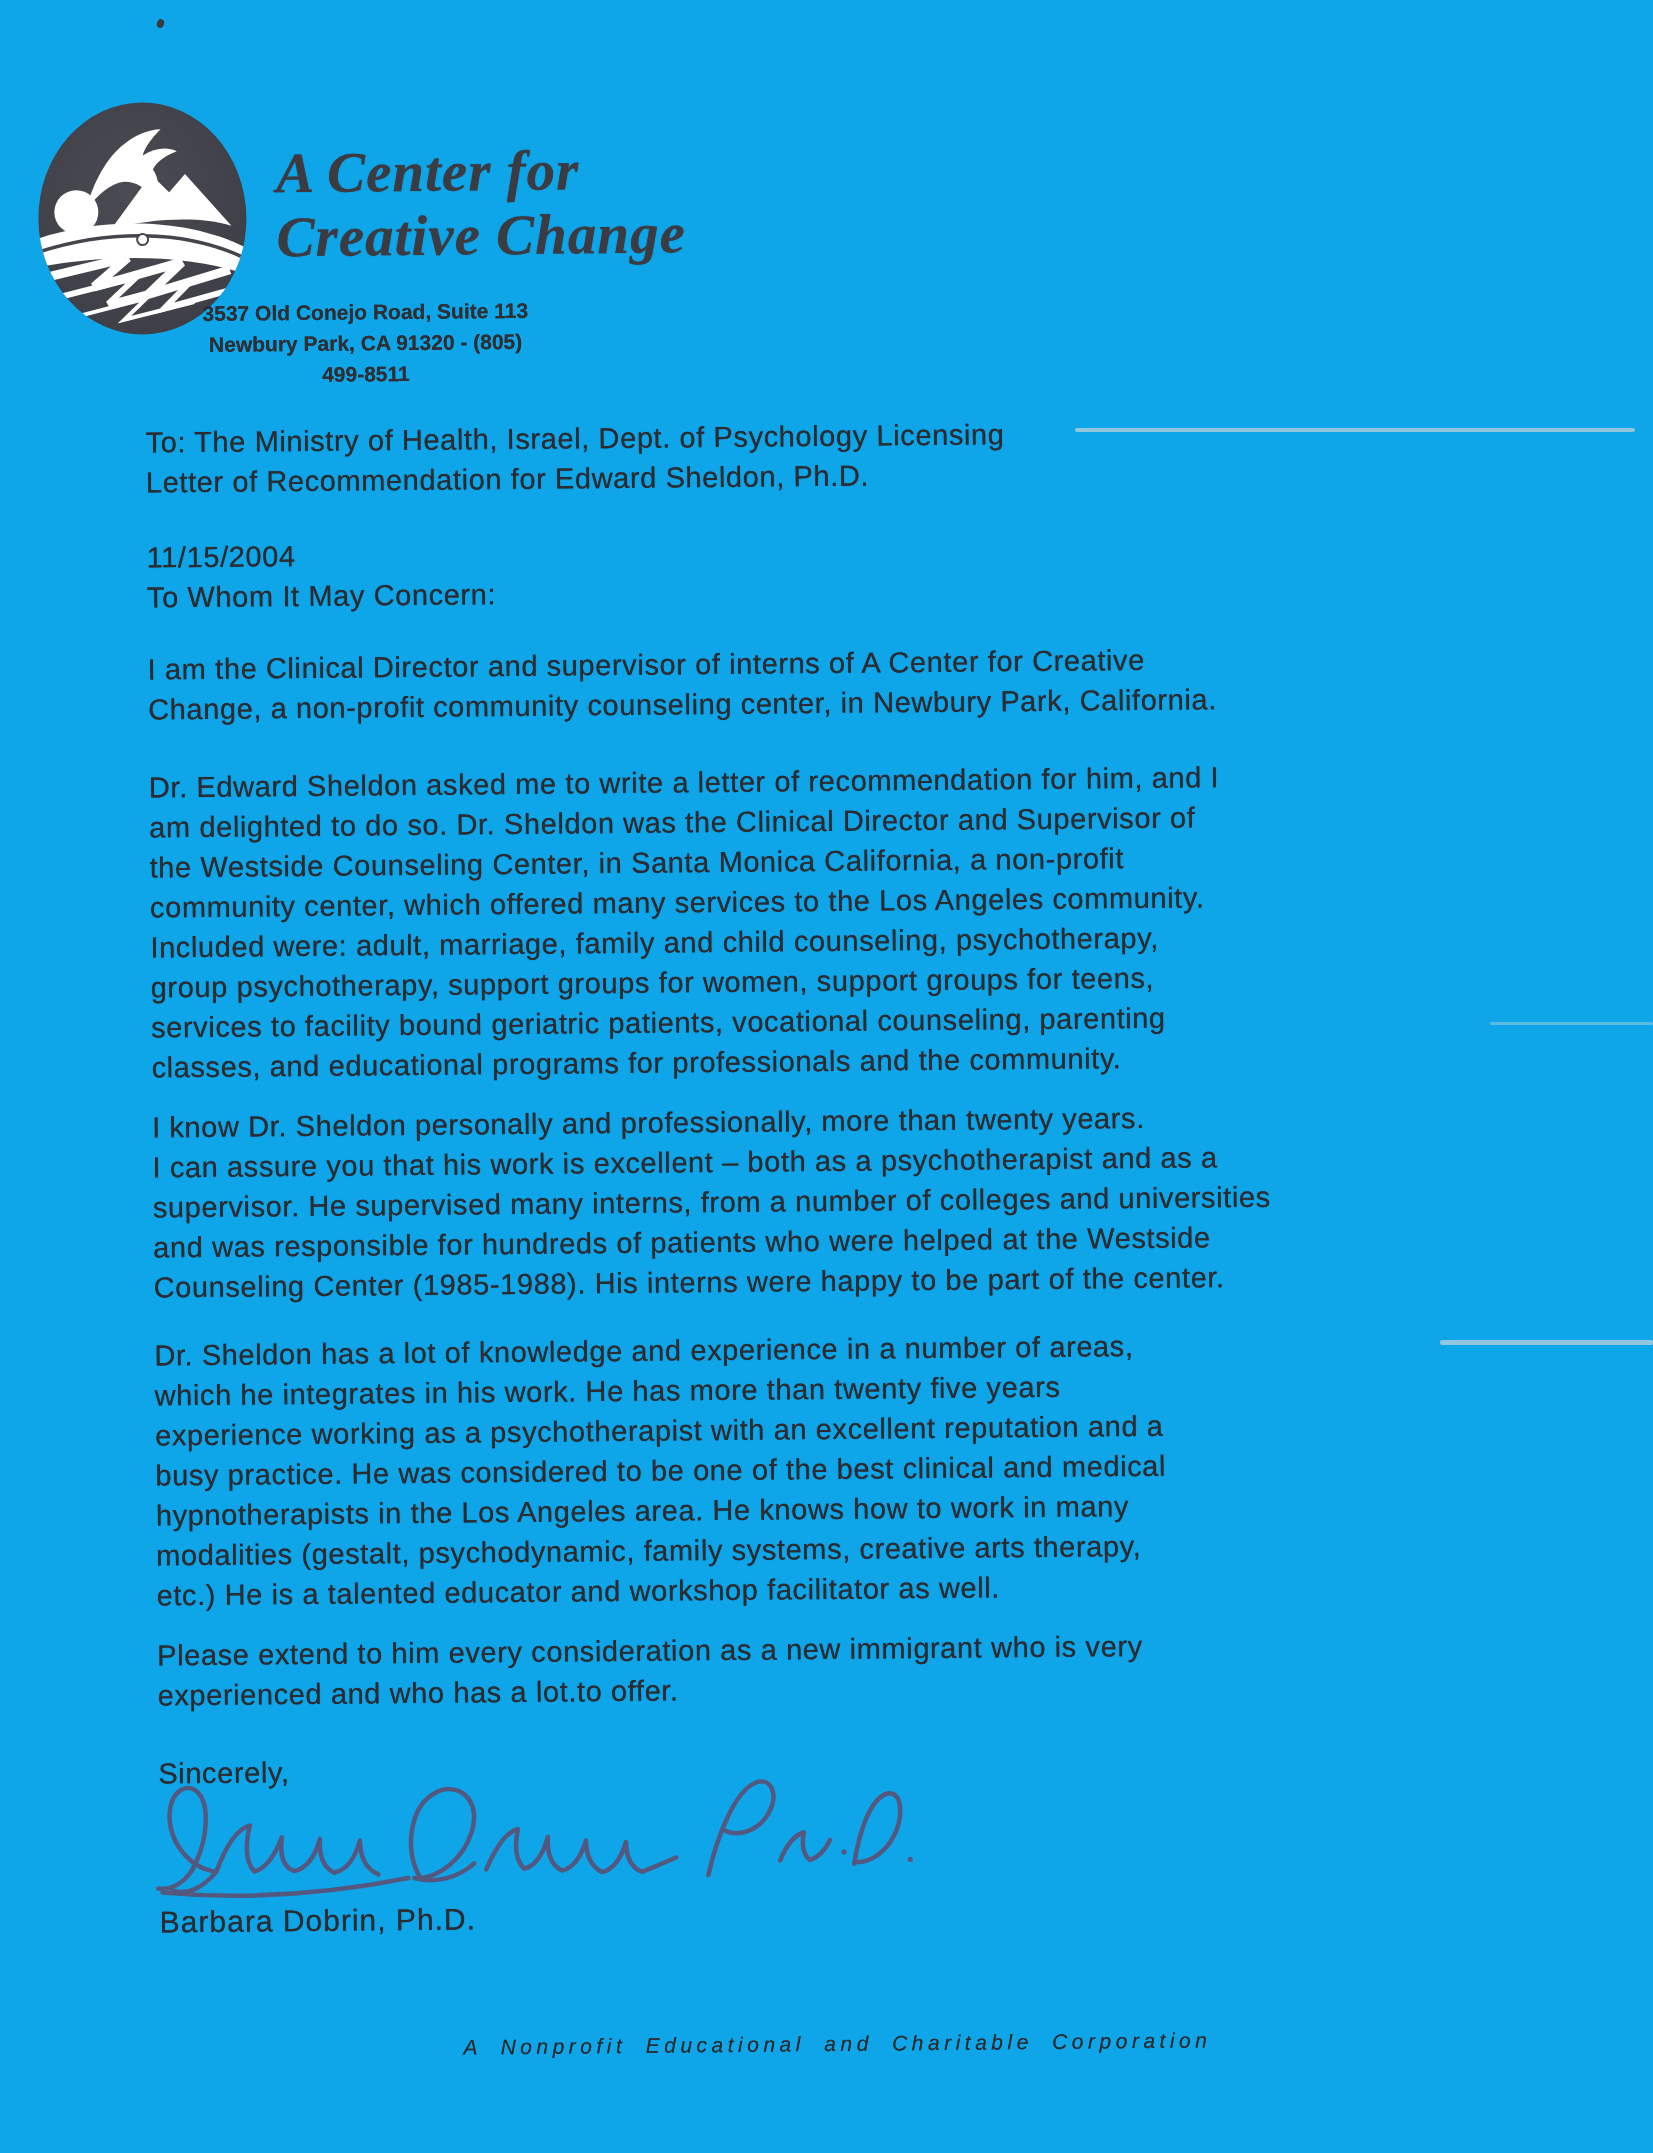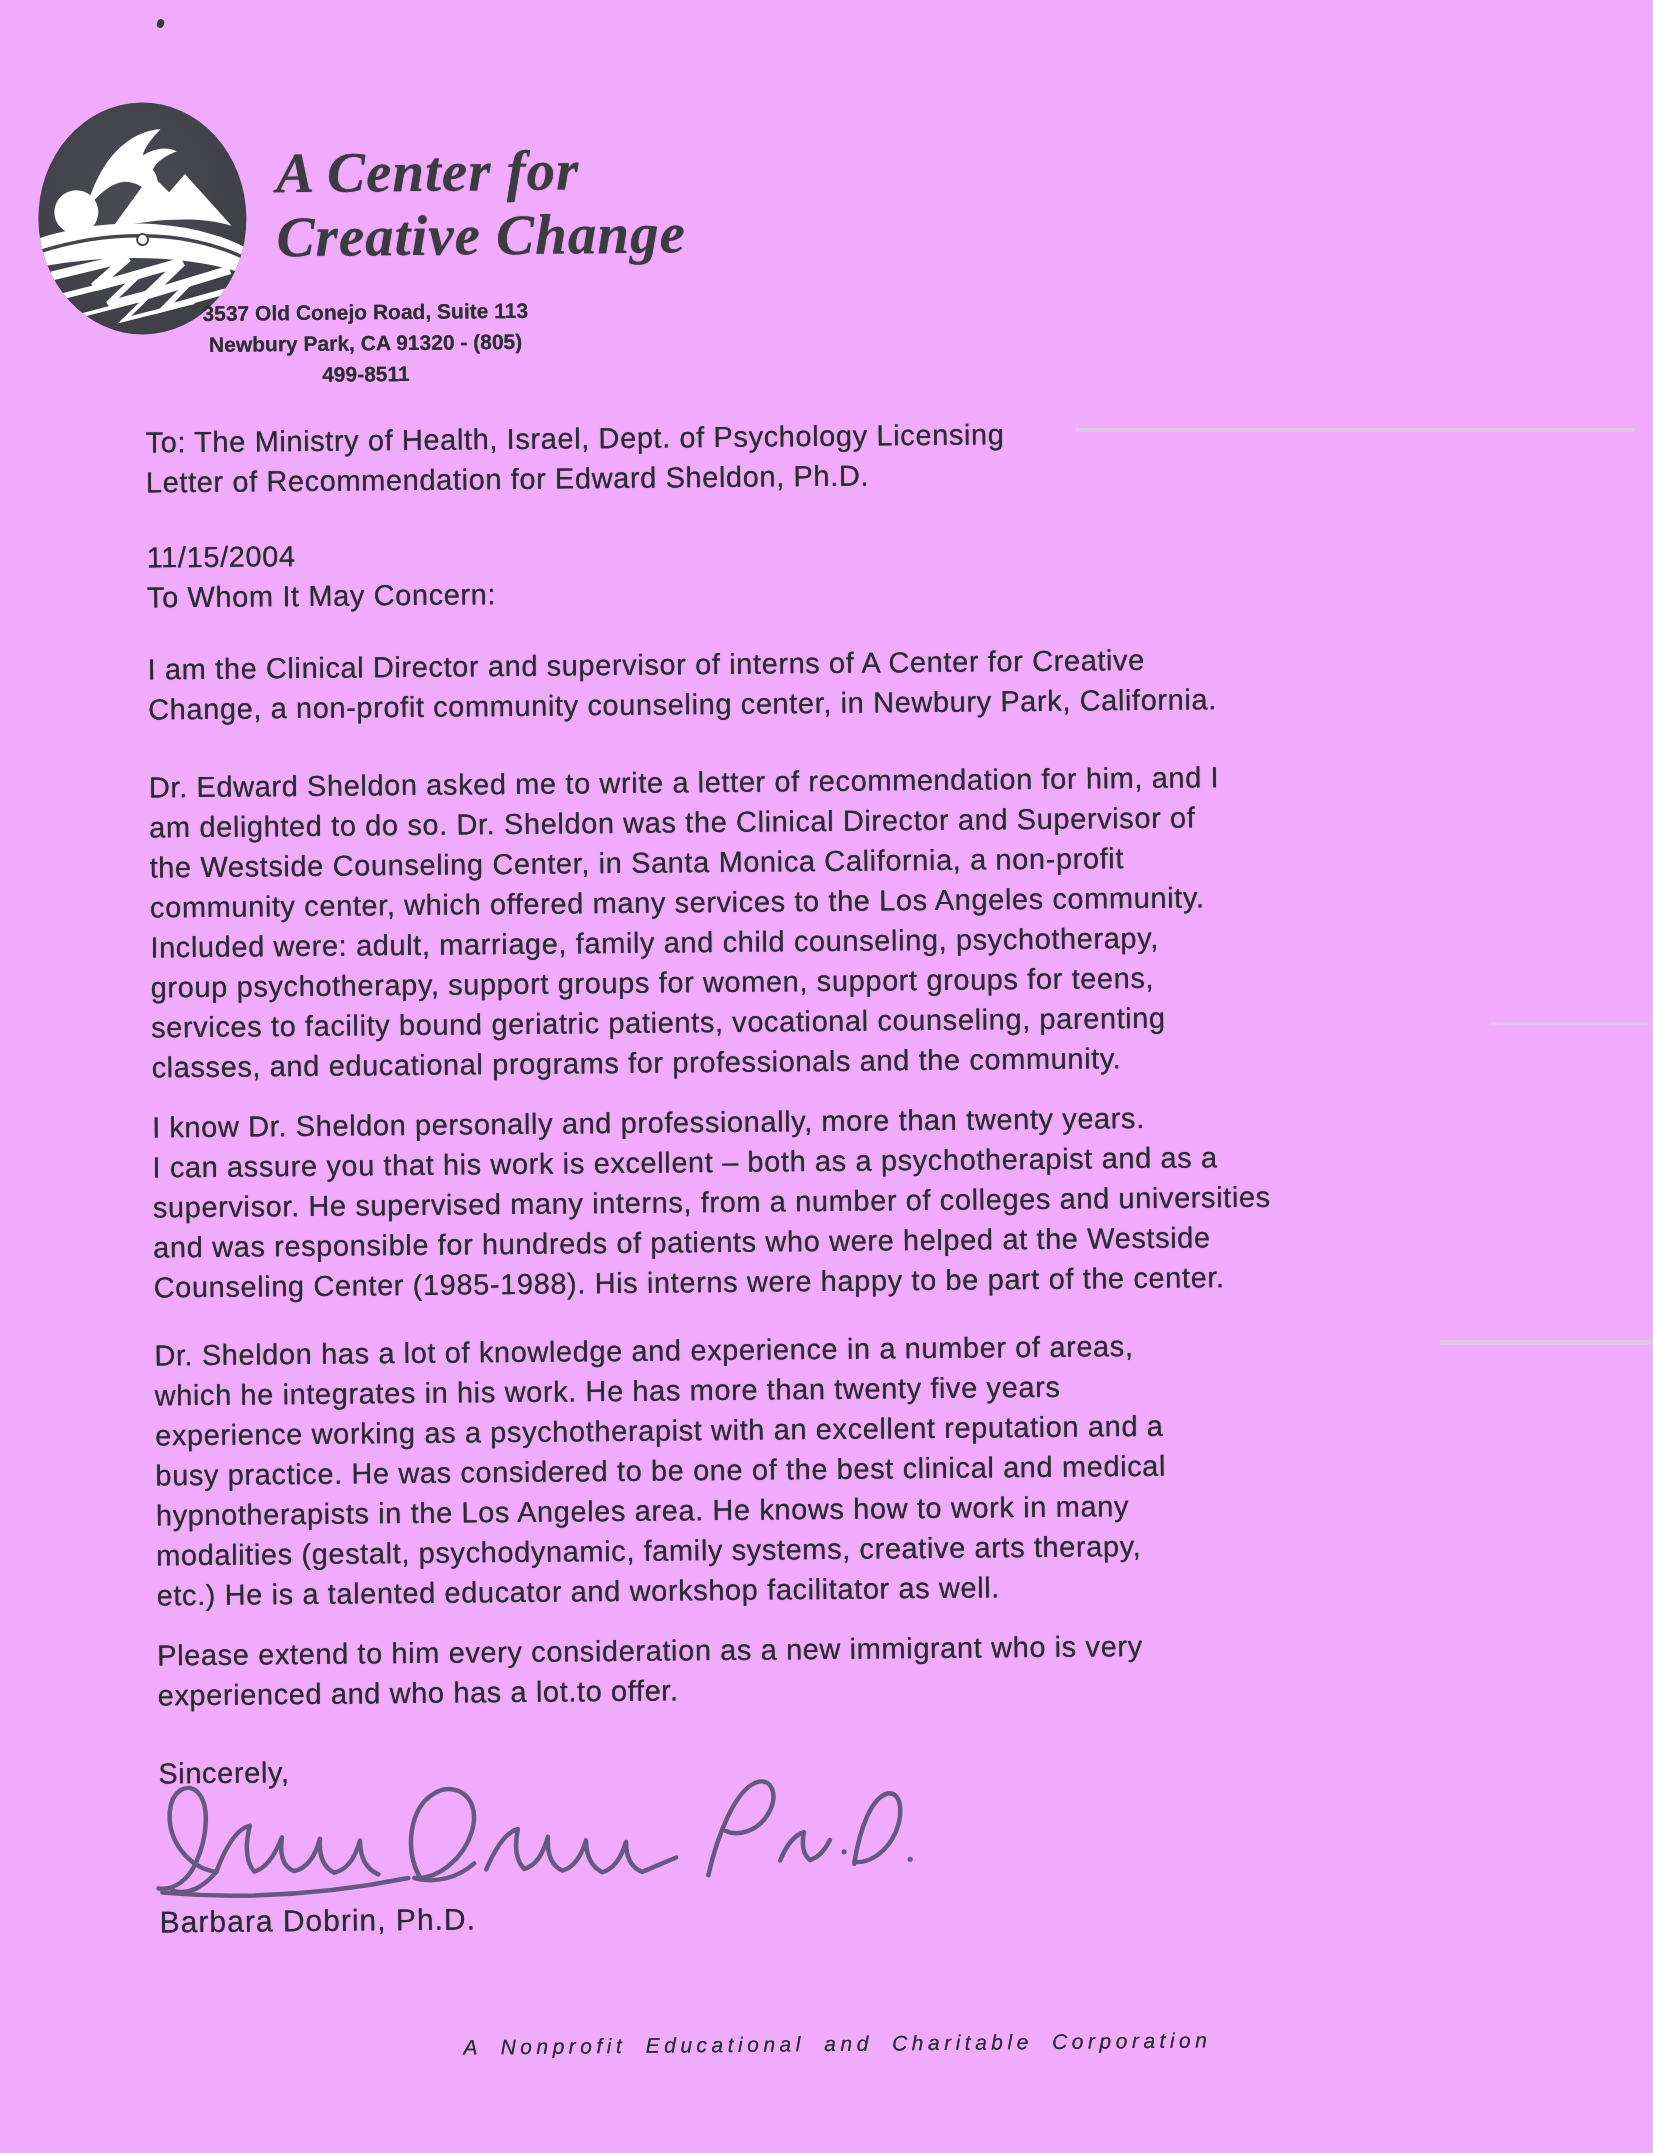--- a/index.html
+++ b/index.html
@@ -1,19 +1,19 @@
 <!DOCTYPE html>
 <html><head>
 <meta charset="utf-8">
 <style>
   html,body{margin:0;padding:0;background:#e8e8e8;}
   .sheet{
     position:relative;
     width:1653px;height:2153px;
-    background:#f0abfc;
+    background:#0ea5e9;
     overflow:hidden;
     font-family:"Liberation Sans", sans-serif;
     color:#2b2b30;
   }
   .tilt{
     position:absolute;inset:0;
     transform:rotate(-0.55deg);
     transform-origin:50% 42%;
   }
   

